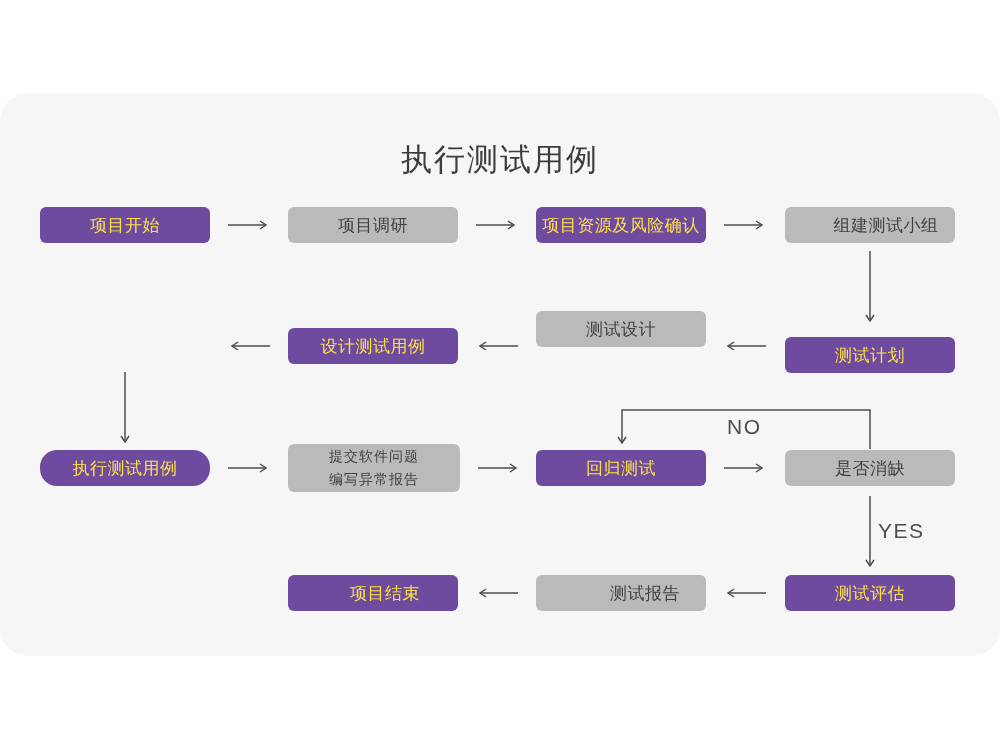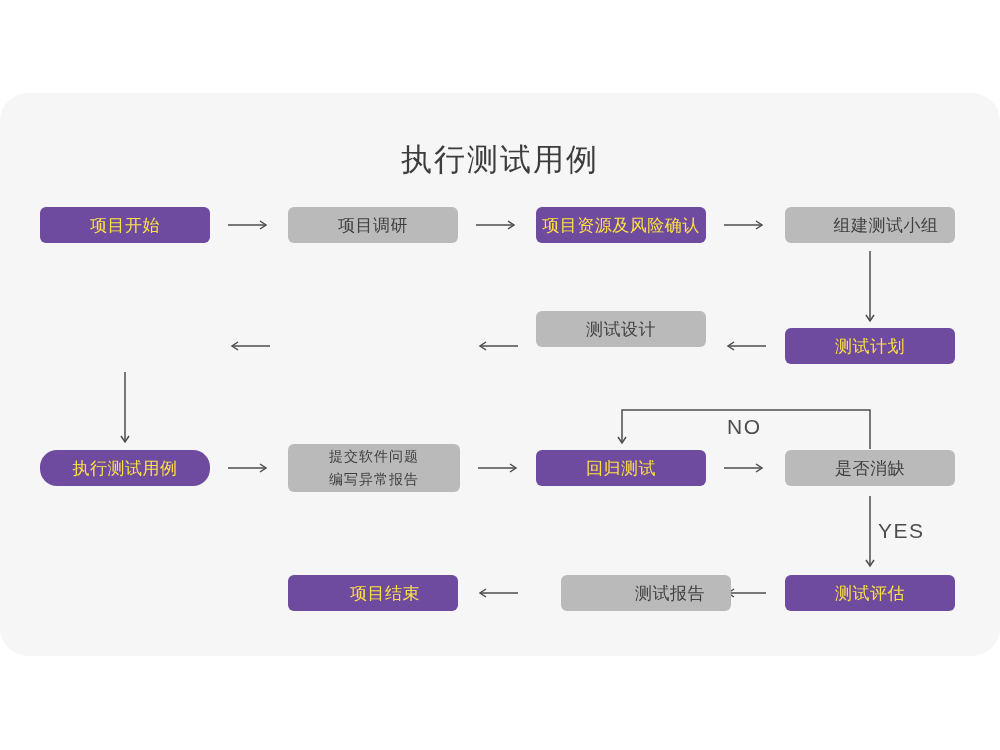--- a/index.html
+++ b/index.html
@@ -100,27 +100,28 @@
     </svg>
 
     <div class="edge-label" style="left:727px; top:322px;">NO</div>
     <div class="edge-label" style="left:878px; top:426px;">YES</div>
 
     <div class="node purple" style="left:40px;  top:114px;">项目开始</div>
     <div class="node gray" style="left:288px; top:114px;">项目调研</div>
     <div class="node purple" style="left:536px; top:114px;">项目资源及风险确认</div>
     <div class="node gray" style="left:785px; top:114px;padding-left:32px;">组建测试小组</div>
 
+    <div class="node purple" style="left:288px; top:235px;">设计测试用例</div>
     <div class="node gray" style="left:536px; top:218px;">测试设计</div>
-    <div class="node purple" style="left:785px; top:235px;">测试计划</div>
+    <div class="node purple" style="left:785px; top:244px;">测试计划</div>
 
     <div class="node purple" style="left:40px;  top:357px;border-radius:17px;">执行测试用例</div>
     <div class="node gray tall" style="left:288px; top:351px;">提交软件问题
 编写异常报告</div>
     <div class="node purple" style="left:536px; top:357px;">回归测试</div>
     <div class="node gray" style="left:785px; top:357px;">是否消缺</div>
 
     <div class="node purple" style="left:288px; top:482px;padding-left:24px;">项目结束</div>
-    <div class="node gray" style="left:561px; top:482px;padding-left:48px;">测试报告</div>
+    <div class="node gray" style="left:536px; top:482px;padding-left:48px;">测试报告</div>
     <div class="node purple" style="left:785px; top:482px;">测试评估</div>
 
   </div>
 </div>
 
 </body></html>

